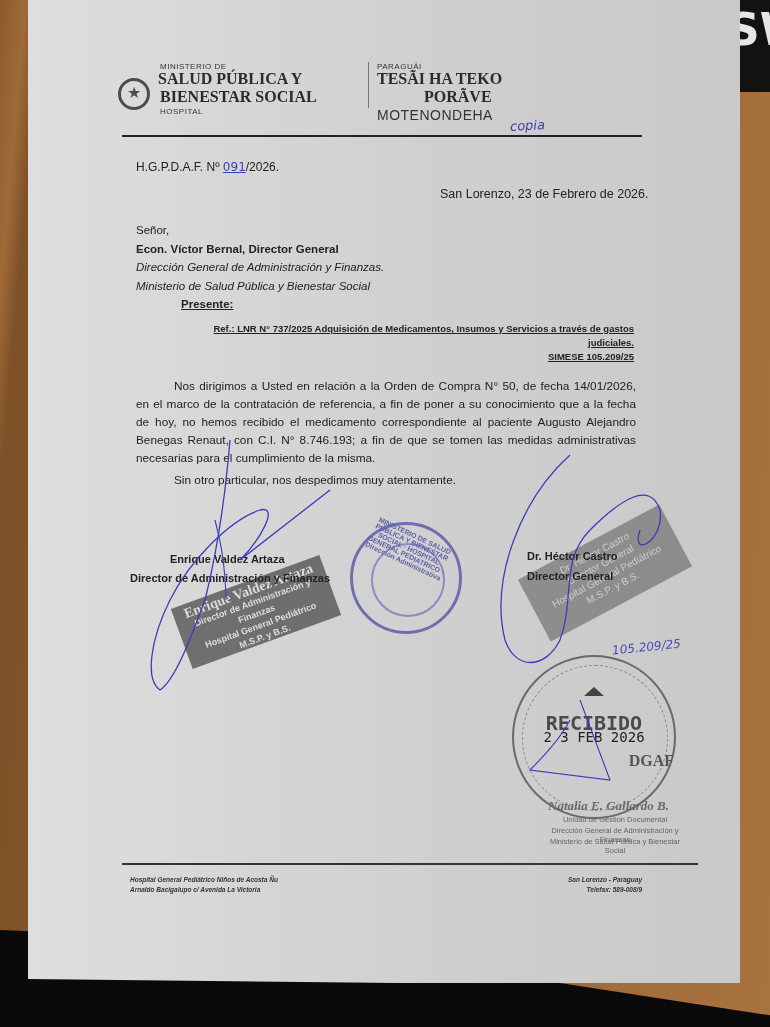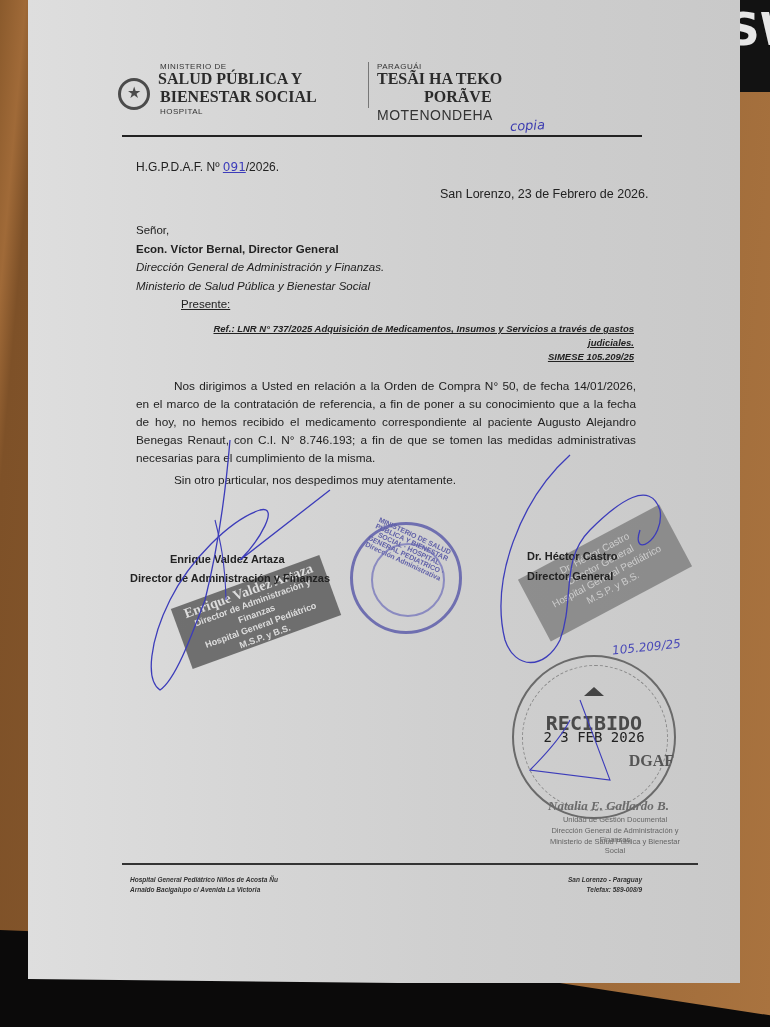--- a/index.html
+++ b/index.html
@@ -42,22 +42,22 @@
     .hosp-logo .cap { position:absolute; left:4px; top:62px; width:94px; text-align:center; font: bold 6px "Liberation Sans", sans-serif; color:#333; }
     .hosp-logo .cap2 { position:absolute; left:4px; top:70px; width:94px; height:2px; background:#777; }
     .copia { left:510px; top:118px; font: italic 13px "DejaVu Sans", sans-serif; color:#3b3bb0; transform:rotate(-3deg); }
     .header-rule { left:122px; top:135px; width:520px; height:2px; background:#222; }
     .docnum { left:136px; top:160px; font-size:12px; color:#222; }
     .docnum .hand { color:#3c3cba; text-decoration:underline; font-family:"DejaVu Sans", sans-serif; }
     .date { left:440px; top:187px; font-size:12.5px; color:#222; }
     .addr { left:136px; top:221px; font-size:11.5px; color:#222; line-height:18.5px; }
     .addr .b { font-weight:bold; }
     .addr .i { font-style:italic; }
-    .addr .u { font-weight:normal; text-decoration:underline;padding-left:45px; }
-    .ref { left:170px; top:322px; width:464px; text-align:right; font-size:9.5px; font-weight:bold; color:#222; line-height:14px;font-style:italic; }
+    .addr .u { font-weight:bold; text-decoration:underline;padding-left:45px; }
+    .ref { left:170px; top:322px; width:464px; text-align:right; font-size:9.5px; font-weight:bold; color:#222; line-height:14px; }
     .ref span { text-decoration:underline; }
     .body-text { left:136px; top:377px; width:500px; font-size:11.8px; color:#222; line-height:18px; text-align:justify; text-indent:38px; }
     .closing { left:174px; top:473px; font-size:11.8px; color:#222;text-align:right; }
     .sig1-name { left:170px; top:553px; font-size:11px; font-weight:bold; color:#222; }
     .sig1-title { left:130px; top:572px; font-size:11px; font-weight:bold; color:#222; }
     .stamp-rect1 { left:177px; top:580px; width:158px; height:64px; background:rgba(70,70,70,.72); transform:rotate(-20deg); color:#ddd; font-size:9px; font-weight:bold; text-align:center; line-height:12px; padding-top:4px; box-sizing:border-box; }
     .stamp-rect1 .big { font-size:14px; font-family:"Liberation Serif", serif; }
     .seal { left:350px; top:522px; width:112px; height:112px; border-radius:50%; border:3px solid #6f6fb0; box-sizing:border-box; color:#6060a8; }
     .seal .ring { position:absolute; left:18px; top:18px; width:70px; height:70px; border-radius:50%; border:2px solid #8b8bc0; }
     .seal .txt { position:absolute; left:8px; top:6px; width:96px; text-align:center; font-size:7px; font-weight:bold; transform:rotate(25deg); }

